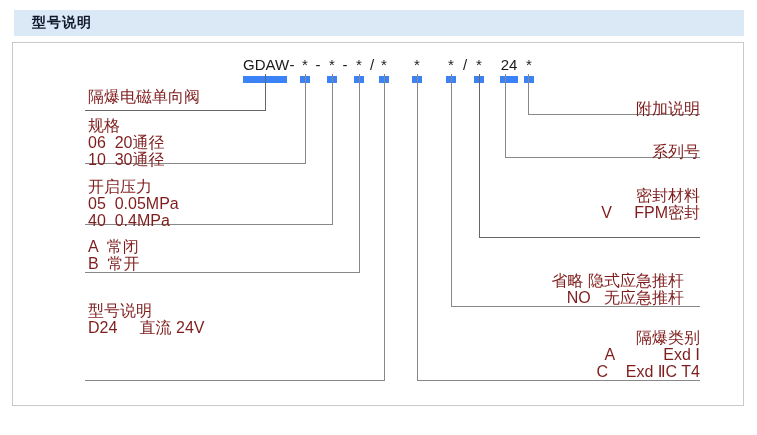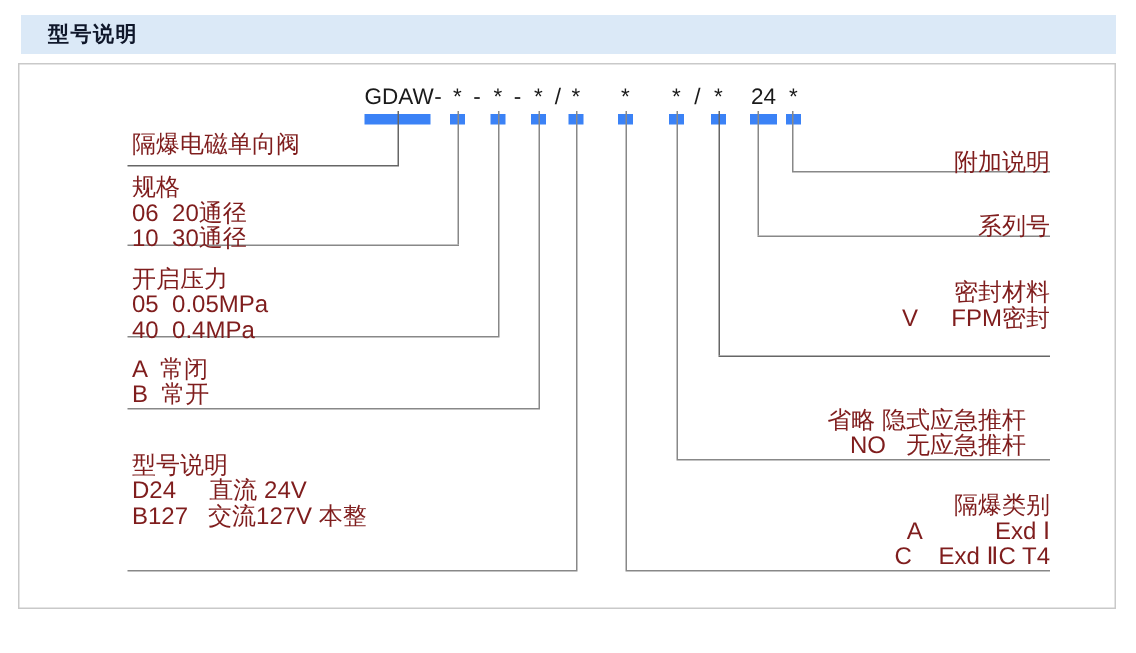--- a/index.html
+++ b/index.html
@@ -174,21 +174,20 @@
 </div>
 
 <div class="lbl" style="left:88px; top:238px;">
   <span class="row">A  常闭</span>
   <span class="row">B  常开</span>
 </div>
 
 <div class="lbl" style="left:88px; top:302px;">
   <span class="row">型号说明</span>
   <span class="row">D24     直流 24V</span>
-  <span class="row">B127   交流127V 本整</span>
 </div>
 
 <div class="lbl right" style="left:500px; top:100px; width:200px;">
   <span class="row">附加说明</span>
 </div>
 
 <div class="lbl right" style="left:500px; top:143px; width:200px;">
   <span class="row">系列号</span>
 </div>
 

